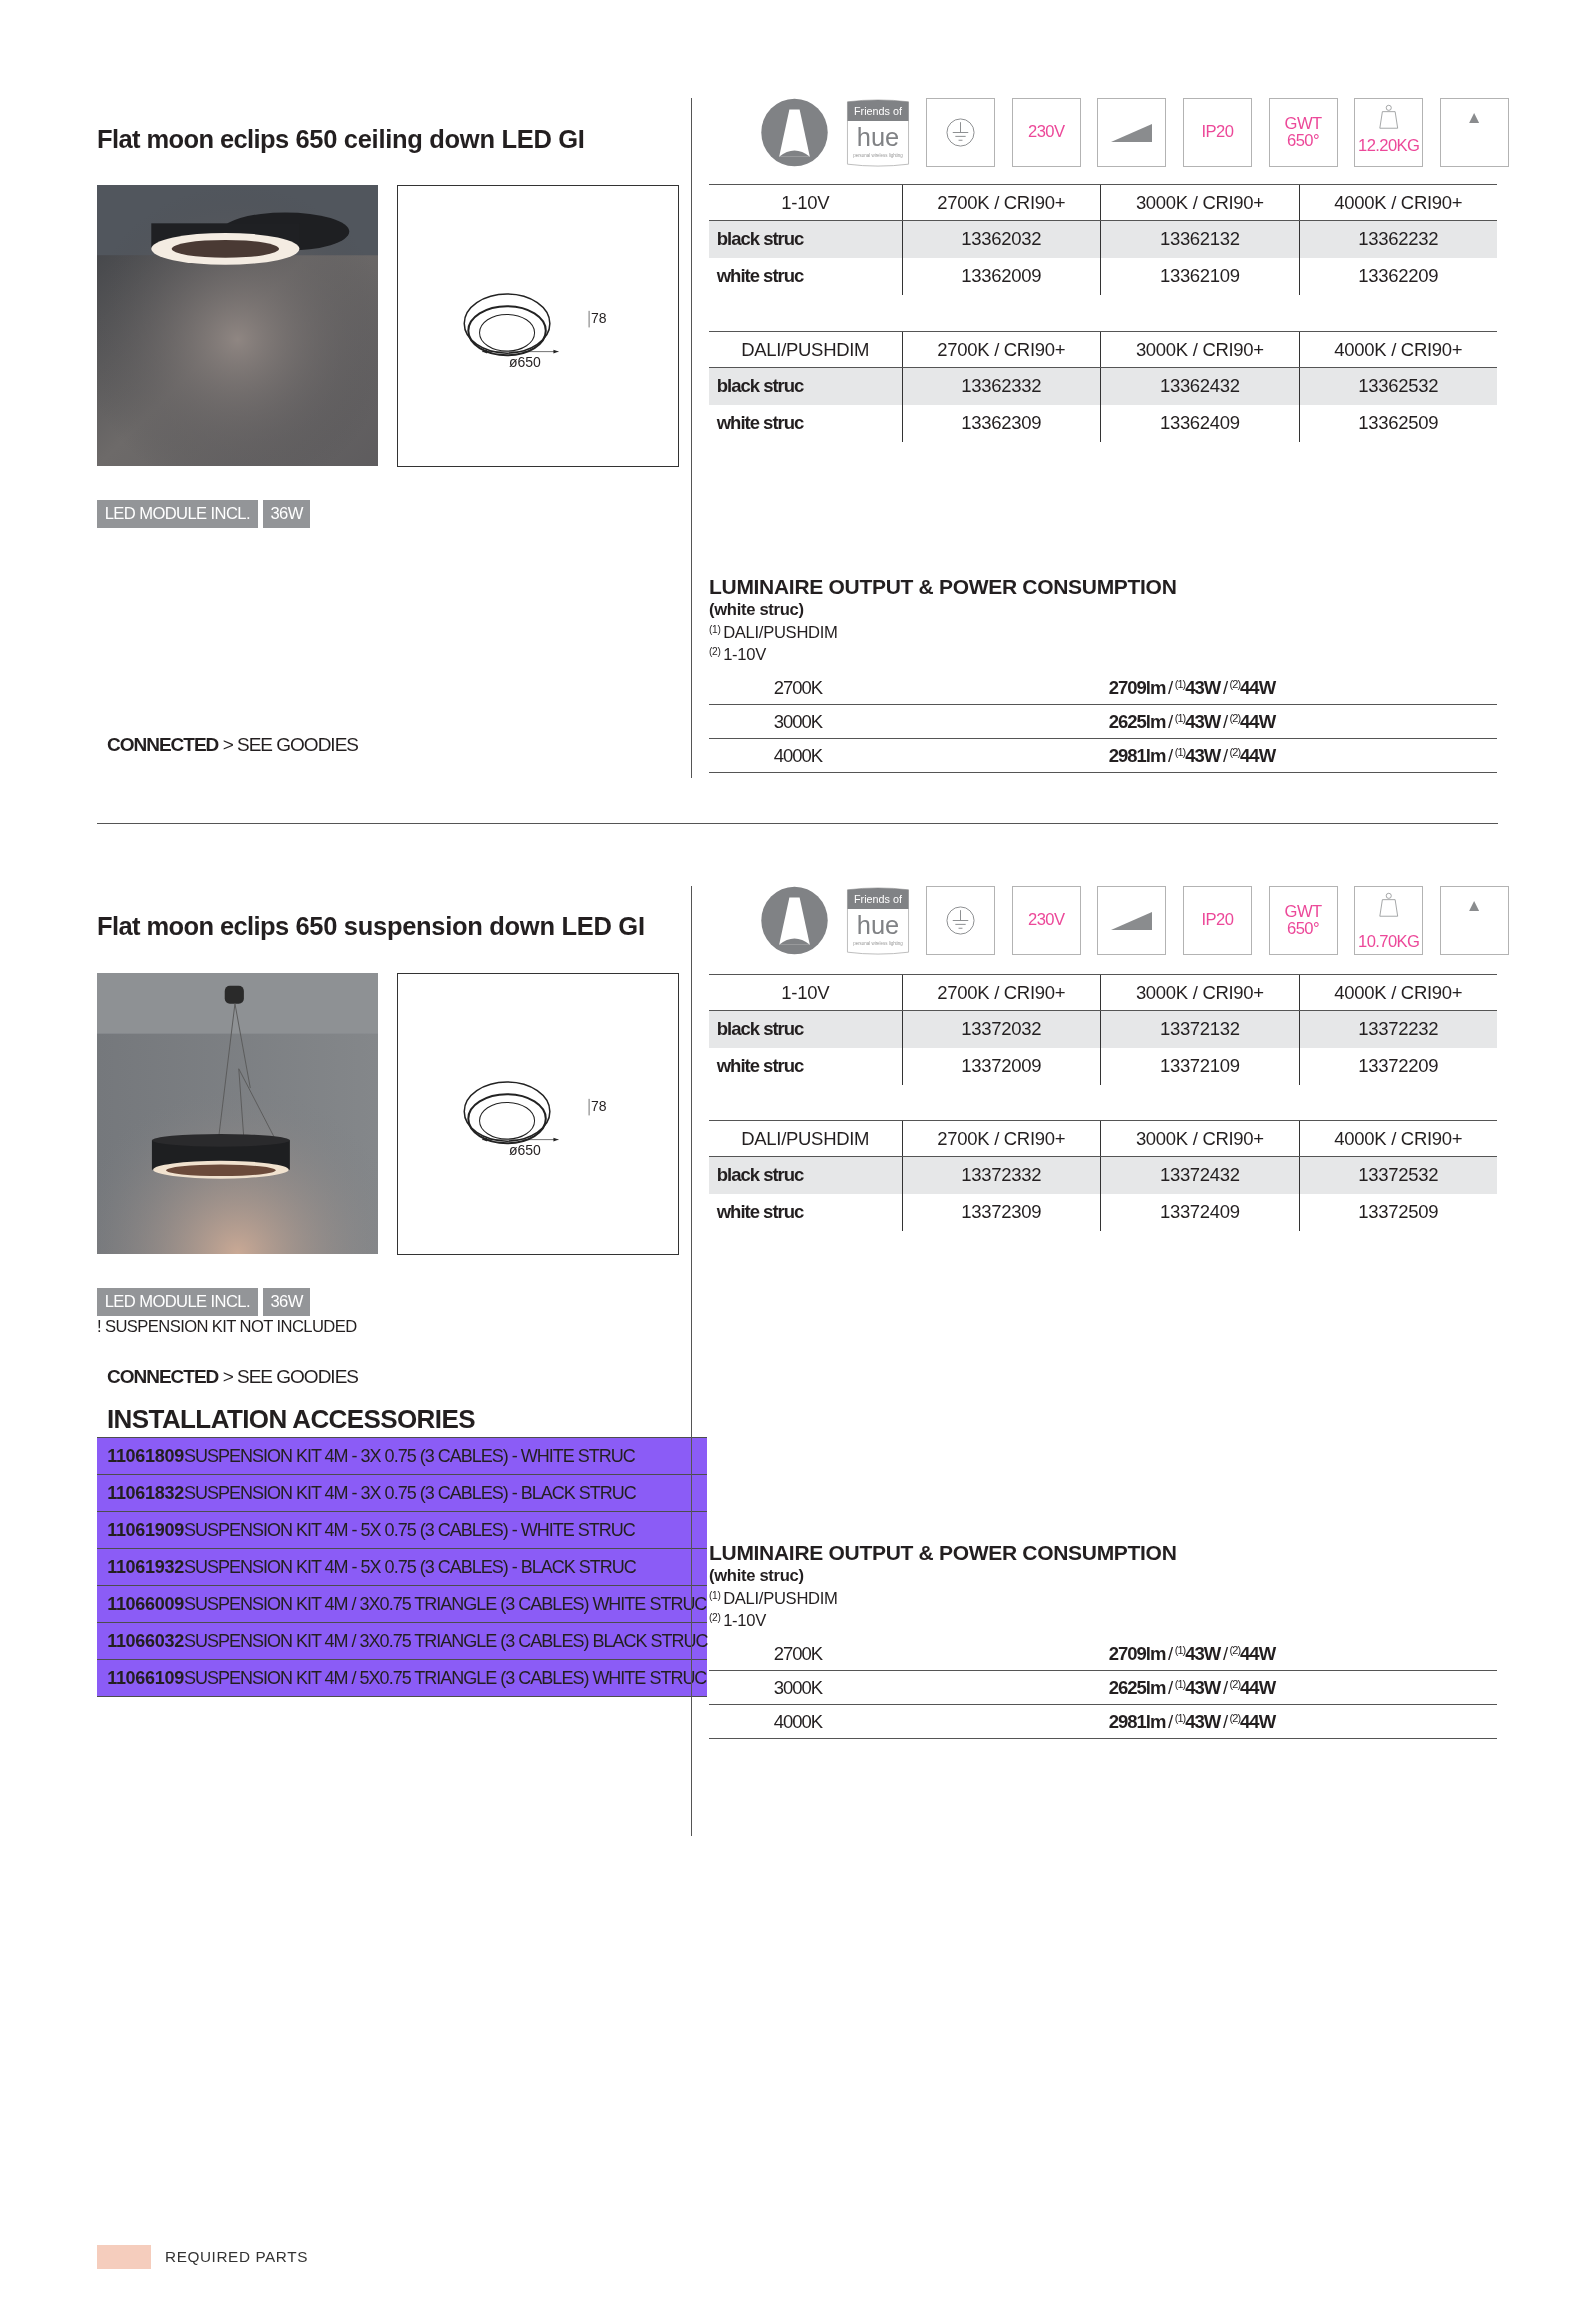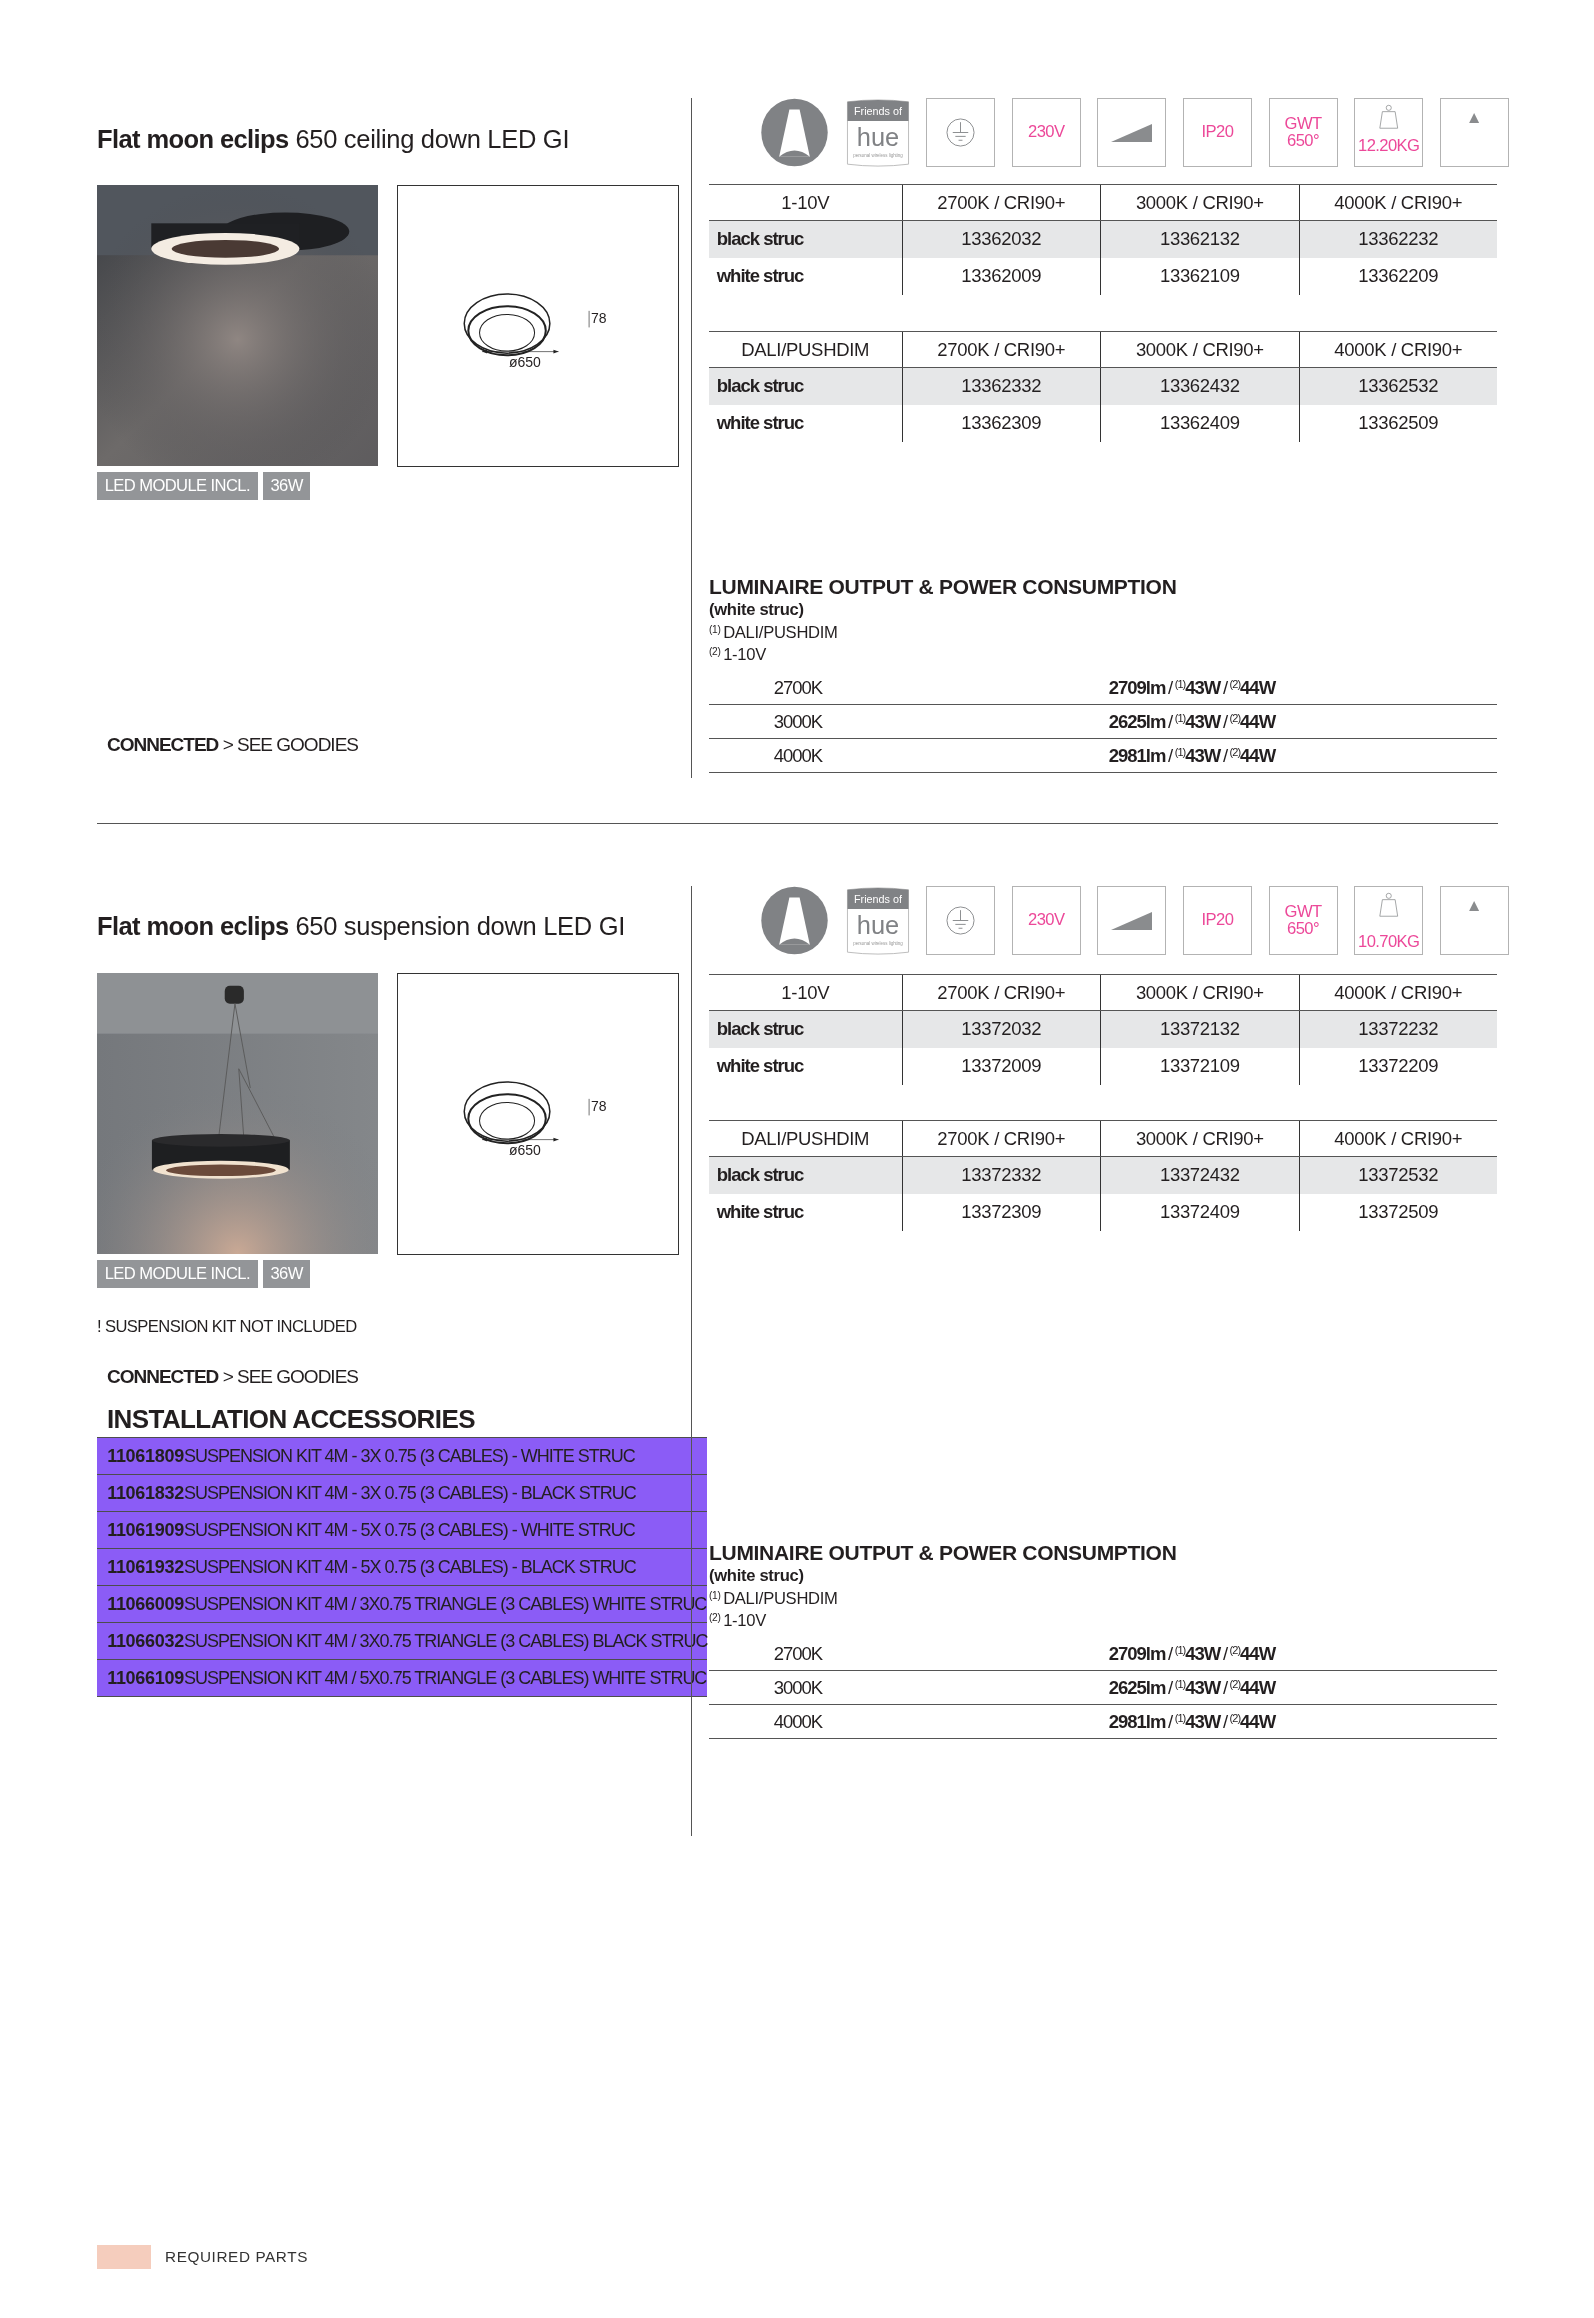--- a/index.html
+++ b/index.html
@@ -5,27 +5,27 @@
   * { box-sizing: border-box; margin: 0; padding: 0; }
   html, body { width: 1594px; height: 2319px; background: #ffffff; }
   body { position: relative; font-family: "Liberation Sans", sans-serif; color: #231f20; overflow: hidden; }
 
   .section { position: absolute; left: 0; width: 1594px; }
   #sec1 { top: 0; }
   #sec2 { top: 788px; }
 
   .title { position: absolute; left: 97px; font-size: 25.5px; letter-spacing: -0.3px; white-space: nowrap; }
   .title b { font-weight: bold; letter-spacing: -0.6px; }
-  .title span.rest { font-weight: normal; color: #231f20; text-align: center; }
+  .title span.rest { font-weight: bold; color: #231f20; text-align: center; }
 
   .photo { position: absolute; left: 97px; width: 281px; height: 281px; overflow: hidden; }
   .drawing-box { position: absolute; left: 397px; width: 282px; height: 282px; border: 1.3px solid #333; background: #fff; }
 
   .led-tags { position: absolute; left: 97px; display: flex; gap: 5.1px; }
-  .led-tag { background: #939598; color: #fff; font-size: 16.6px; height: 28px; line-height: 28px; padding: 0 7.7px; letter-spacing: -0.6px; }
+  .led-tag { background: #939598; color: #fff; font-size: 16.6px; height: 28px; line-height: 28px; padding: 0 7.7px; letter-spacing: -0.6px; margin-top: 28px; }
 
   .connected { position: absolute; left: 107px; font-size: 19px; letter-spacing: -1px; white-space: nowrap; }
   .connected b { font-weight: bold; }
 
   .vdivider { position: absolute; left: 691px; width: 1.3px; background: #555; }
   .hdivider { position: absolute; left: 97px; width: 1401px; height: 1.3px; background: #555; top: 823px; }
 
   .icons { position: absolute; left: 760px; display: flex; align-items: flex-start; }
   .icon-box { width: 69px; height: 69px; border: 1.3px solid #b3b3b3; margin-left: 16.6px; display: flex; align-items: center; justify-content: center; flex-direction: column; color: #ec4899; font-size: 16.6px; line-height: 1; text-align: center; letter-spacing: -0.6px; position: relative; }
   .icon-a { width: 69px; height: 69px; }

